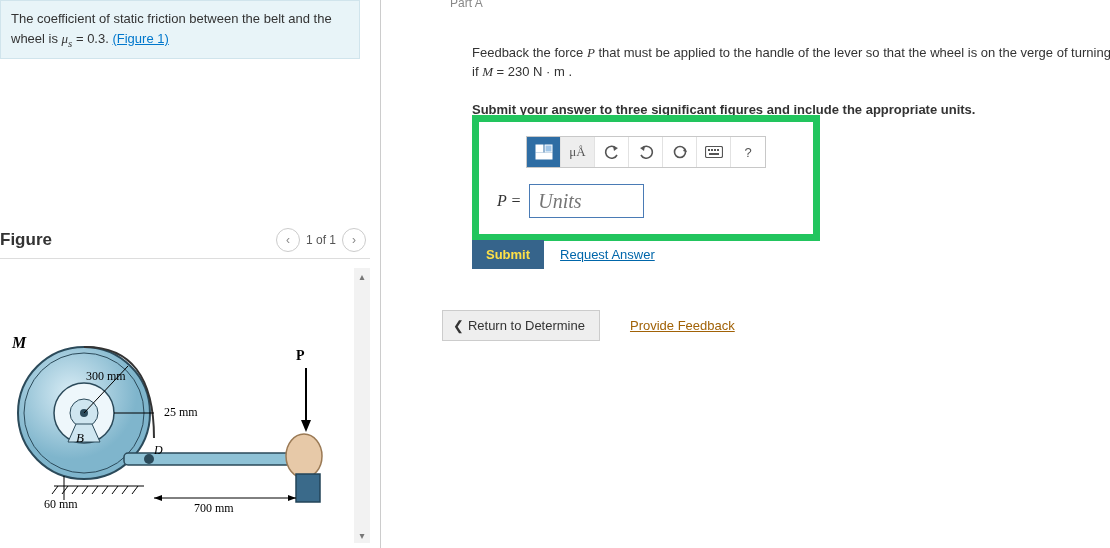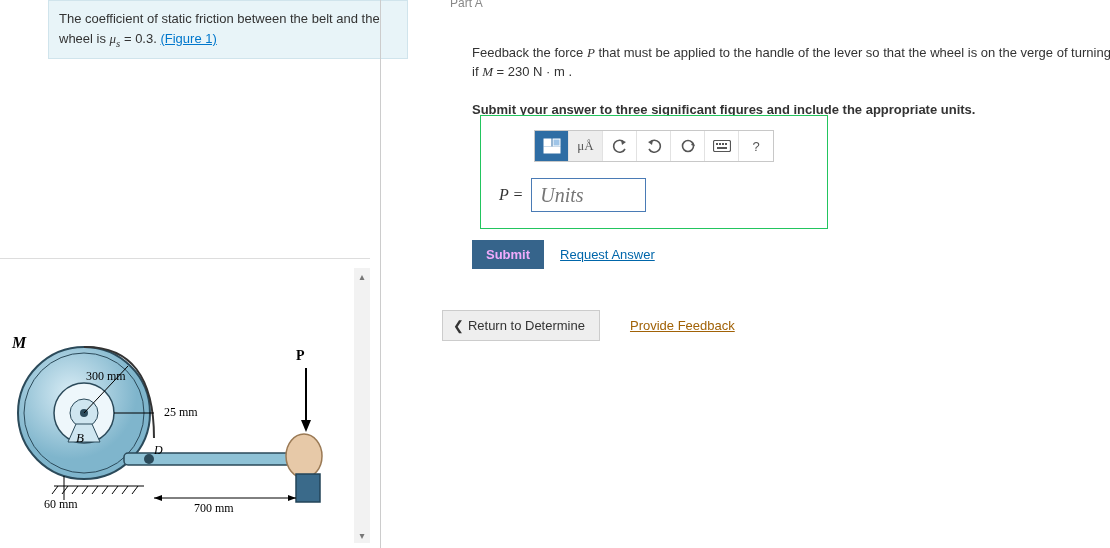--- a/index.html
+++ b/index.html
@@ -12,21 +12,20 @@
     height: 548px;
     position: relative;
     overflow: hidden;
   }
   .left-panel {
     position: absolute;
     left: 0;
     top: 0;
     width: 370px;
     height: 515px;
-    padding-left: 48px;
   }
   .problem-box {
     background: #e8f4f8;
     border: 1px solid #d0e4ec;
     padding: 8px 10px;
     margin: 0 0 0 0;
     width: 360px;
     line-height: 1.5;
   }
   .mu-sub { font-style: italic; font-family: "Times New Roman", serif; }
@@ -90,23 +89,23 @@
   }
   .question {
     position: absolute;
     top: 44px; left: 72px; width: 640px;
     line-height: 1.45;
   }
   .question .varP, .question .varM { font-style: italic; font-family: "Times New Roman", serif; }
   .question b { font-weight: bold; }
   .answer-box {
     position: absolute;
-    top: 115px; left: 80px;
+    top: 115px; left: 72px;
     width: 348px;
-    border: 1px solid #22c55e;
+    border: 7px solid #22c55e;
     background: #fff;
     padding: 14px 14px 16px 14px;
   }
   .toolbar {
     display: flex;
     align-items: center;
     gap: 0;
     border: 1px solid #c8c8c8;
     width: fit-content;
     margin: 0 auto 16px auto;
@@ -143,21 +142,21 @@
   }
   .value-input { width: 140px; }
   .units-input { width: 115px; }
   .submit-row {
     position: absolute;
     top: 240px; left: 72px;
     display: flex; align-items: center; gap: 16px;
   }
   .submit-btn {
     background: #36648b;
-    color: #f0abfc;
+    color: #fde047;
     border: none;
     padding: 7px 14px;
     font-size: 13px;
     font-weight: bold;
     cursor: pointer;
   }
   .req-link { color: #0066aa; text-decoration: underline; cursor: pointer; font-size: 13px; }
   .bottom-row {
     position: absolute;
     top: 310px; left: 42px;
@@ -175,20 +174,28 @@
   .feedback-link { color: #a16207; text-decoration: underline; cursor: pointer; font-size: 13px; }
 </style>
 </head>
 <body>
 
 <div class="left-panel">
   <div class="problem-box">
     <span>The coefficient of static friction between the belt and the wheel is </span><span class="mu-sub"><span>μ</span><sub>s</sub></span><span> = 0.3. </span><span class="figlink">(Figure 1)</span>
   </div>
 
+  <div class="figure-header">
+    <h2>Figure</h2>
+    <div class="pager">
+      <div class="pager-btn">‹</div>
+      <span>1 of 1</span>
+      <div class="pager-btn">›</div>
+    </div>
+  </div>
   <hr class="figure-hr">
 
   <div class="scroll-strip">
     <div class="scroll-arrow up">▴</div>
     <div class="scroll-arrow down">▾</div>
   </div>
 
   <div class="figure-area">
     <svg class="figure-svg" width="340" height="240" viewBox="0 0 340 240">
 

